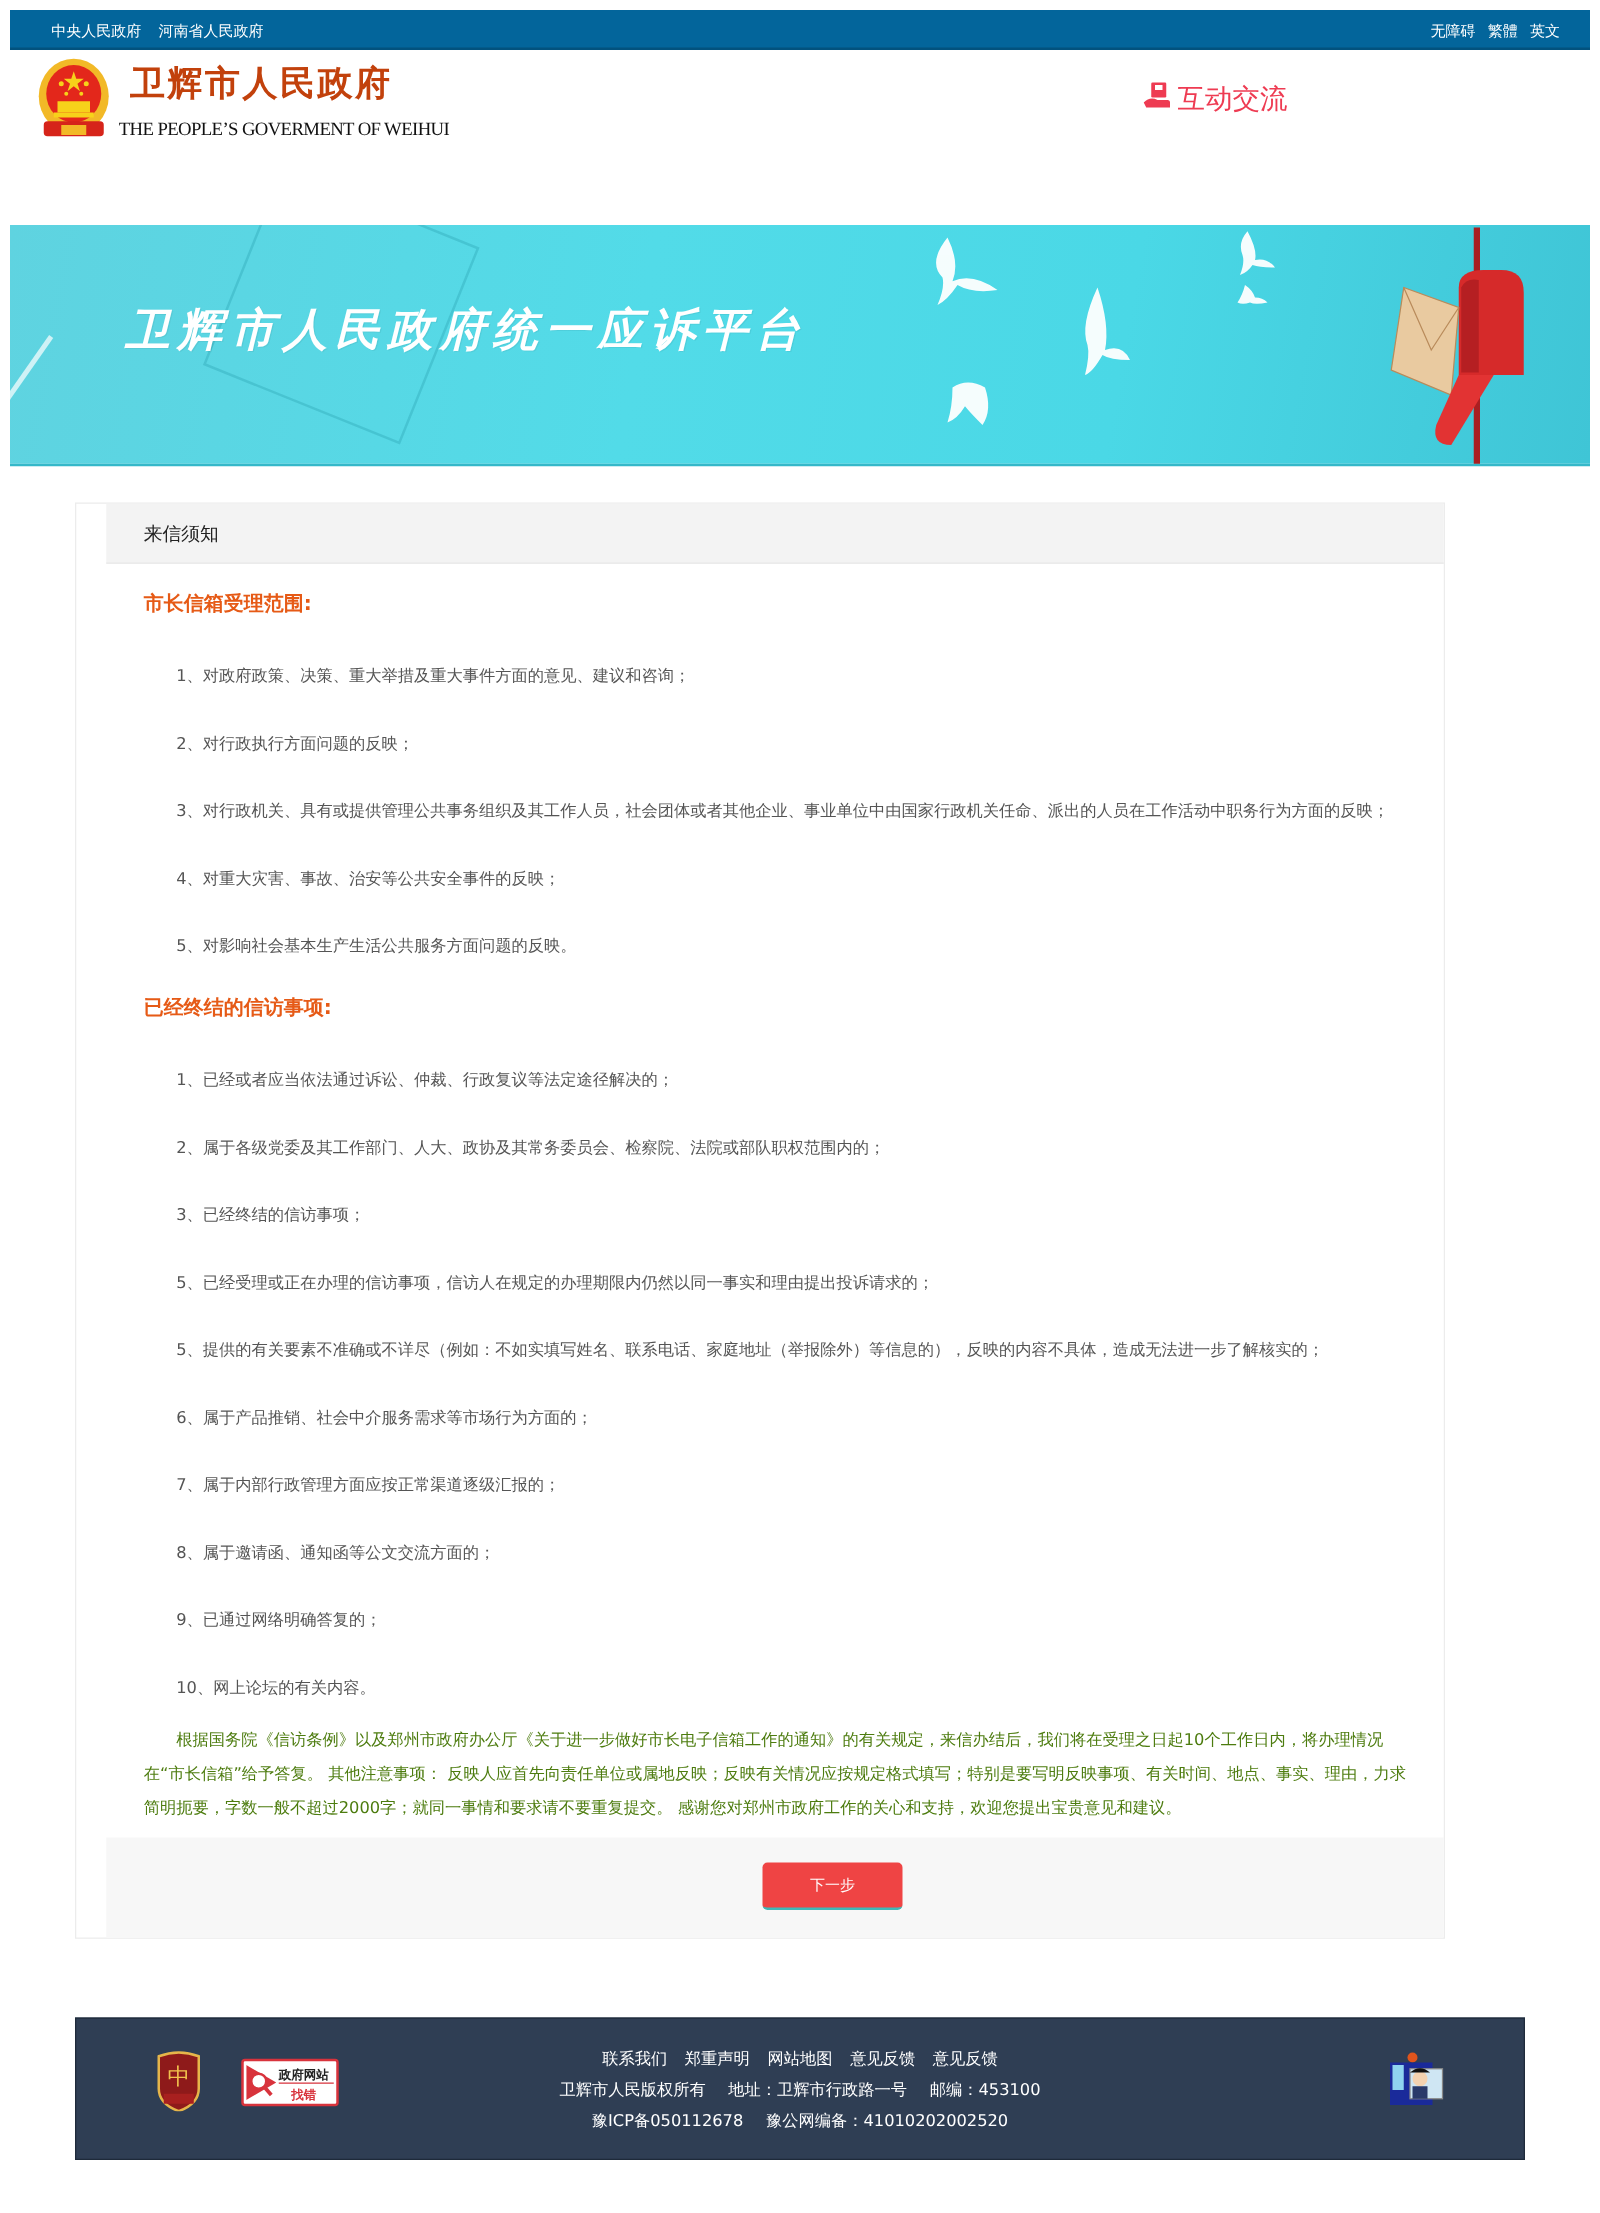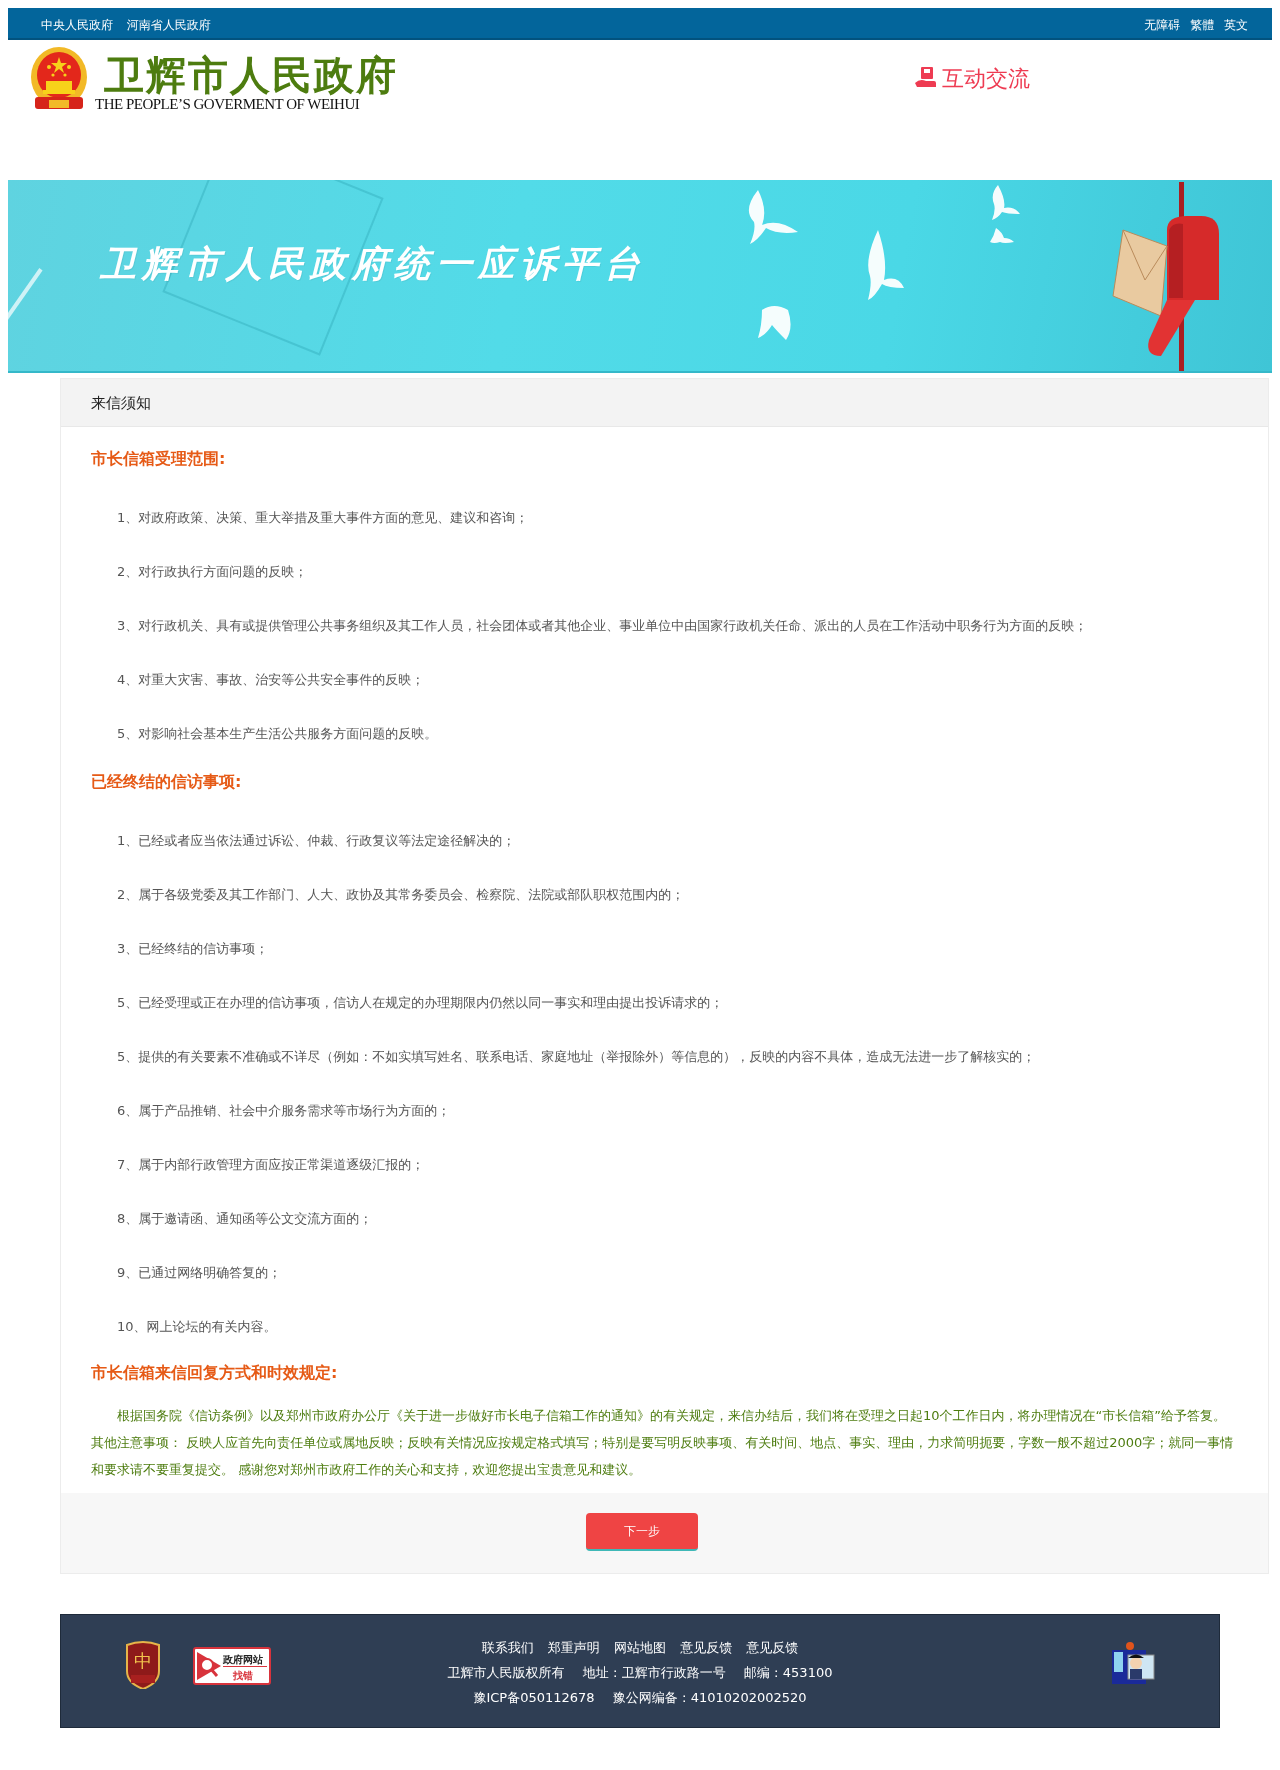--- a/index.html
+++ b/index.html
@@ -5,30 +5,30 @@
     * { box-sizing: border-box; margin: 0; padding: 0; }
     html, body { width: 1280px; background: #ffffff; }
     body { font-family: "DejaVu Sans", "Liberation Sans", sans-serif; color: #333; font-size: 12px; position: relative; height: 1770px; }
 
     .topbar { position: absolute; left: 8px; top: 8px; width: 1264px; height: 32px; background: #03659b; border-bottom: 2px solid #02527e; color: #fff; font-size: 12px; }
     .topbar .left { position: absolute; left: 33px; top: 9px; }
     .topbar .right { position: absolute; right: 24px; top: 9px; }
     .topbar a { color: #fff; text-decoration: none; margin-right: 10px; }
     .topbar .right a { margin-right: 0; margin-left: 6px; }
     .emblem { position: absolute; left: 29px; top: 45px; width: 60px; height: 68px; }
-    .site-title-cn { position: absolute; left: 104px; top: 48px; font-family: "DejaVu Serif", "Liberation Serif", serif; font-size: 40px; font-weight: bold; color: #4d7c0f; letter-spacing: 2px; }
+    .site-title-cn { position: absolute; left: 104px; top: 48px; font-family: "DejaVu Serif", "Liberation Serif", serif; font-size: 28px; font-weight: bold; color: #c2410c; letter-spacing: 2px; }
     .site-title-en { position: absolute; left: 95px; top: 96px; font-family: "Liberation Serif", "DejaVu Serif", serif; font-size: 15px; color: #111; letter-spacing: -0.5px; }
     .interact-link { position: absolute; left: 914px; top: 64px; color: #ee3b52; font-size: 22px; text-decoration: none; display: flex; align-items: center; }
     .interact-link svg { margin-right: 4px; }
 
     .banner { position: absolute; left: 8px; top: 180px; width: 1264px; height: 193px; background: linear-gradient(100deg, #5fd3e0 0%, #52dbe8 40%, #4ad8e6 70%, #3fc5d6 100%); overflow: hidden; border-bottom: 2px solid #35b8c9; }
     .banner .title { position: absolute; left: 92px; top: 60px; font-family: Liberation Mono, monospace; font-size: 36px; font-weight: bold; color: #fff; letter-spacing: 6px; font-style: italic; text-shadow: 1px 1px 0 rgba(0,0,0,0.05); }
     .banner .shape { position: absolute; border: 2px solid rgba(40,160,175,0.35); }
 
-    .panel { position: absolute; left: 60px; top: 378px; width: 1209px; border: 1px solid #ececec; background: #fff; }
+    .panel { position: absolute; left: 60px; top: 402px; width: 1096px; border: 1px solid #ececec; background: #fff; padding-left: 24px; }
     .panel-head { height: 48px; background: #f3f3f3; border-bottom: 1px solid #e8e8e8; padding-left: 30px; line-height: 48px; font-size: 15px; color: #222; }
     .panel-body { padding: 22px 30px 10px 30px; }
     .section-title { color: #e65a16; font-size: 16px; font-weight: bold; margin: 0 0 16px 0; }
     .section-title.s2 { margin-top: 28px; }
     .section-title.s3 { margin-top: 26px; }
     .item { color: #555; font-size: 13px; line-height: 20px; padding-left: 26px; margin-top: 34px; }
     .item:first-of-type { margin-top: 0; }
     .list { padding-top: 22px; }
     .para { color: #4d7c0f; font-size: 13px; line-height: 27px; text-indent: 26px; margin-top: 18px; }
 
@@ -133,21 +133,20 @@
       <div class="item">3、已经终结的信访事项；</div>
       <div class="item">5、已经受理或正在办理的信访事项，信访人在规定的办理期限内仍然以同一事实和理由提出投诉请求的；</div>
       <div class="item">5、提供的有关要素不准确或不详尽（例如：不如实填写姓名、联系电话、家庭地址（举报除外）等信息的），反映的内容不具体，造成无法进一步了解核实的；</div>
       <div class="item">6、属于产品推销、社会中介服务需求等市场行为方面的；</div>
       <div class="item">7、属于内部行政管理方面应按正常渠道逐级汇报的；</div>
       <div class="item">8、属于邀请函、通知函等公文交流方面的；</div>
       <div class="item">9、已通过网络明确答复的；</div>
       <div class="item">10、网上论坛的有关内容。</div>
     </div>
 
-    <div class="section-title s3">市长信箱来信回复方式和时效规定:</div>
     <div class="para">根据国务院《信访条例》以及郑州市政府办公厅《关于进一步做好市长电子信箱工作的通知》的有关规定，来信办结后，我们将在受理之日起10个工作日内，将办理情况在“市长信箱”给予答复。 其他注意事项： 反映人应首先向责任单位或属地反映；反映有关情况应按规定格式填写；特别是要写明反映事项、有关时间、地点、事实、理由，力求简明扼要，字数一般不超过2000字；就同一事情和要求请不要重复提交。 感谢您对郑州市政府工作的关心和支持，欢迎您提出宝贵意见和建议。</div>
   </div>
   <div class="panel-foot">
     <button class="next-btn">下一步</button>
   </div>
 </div>
 
 <div class="footer">
   <div class="badge-party">
     <svg width="36" height="50" viewBox="0 0 36 50">

